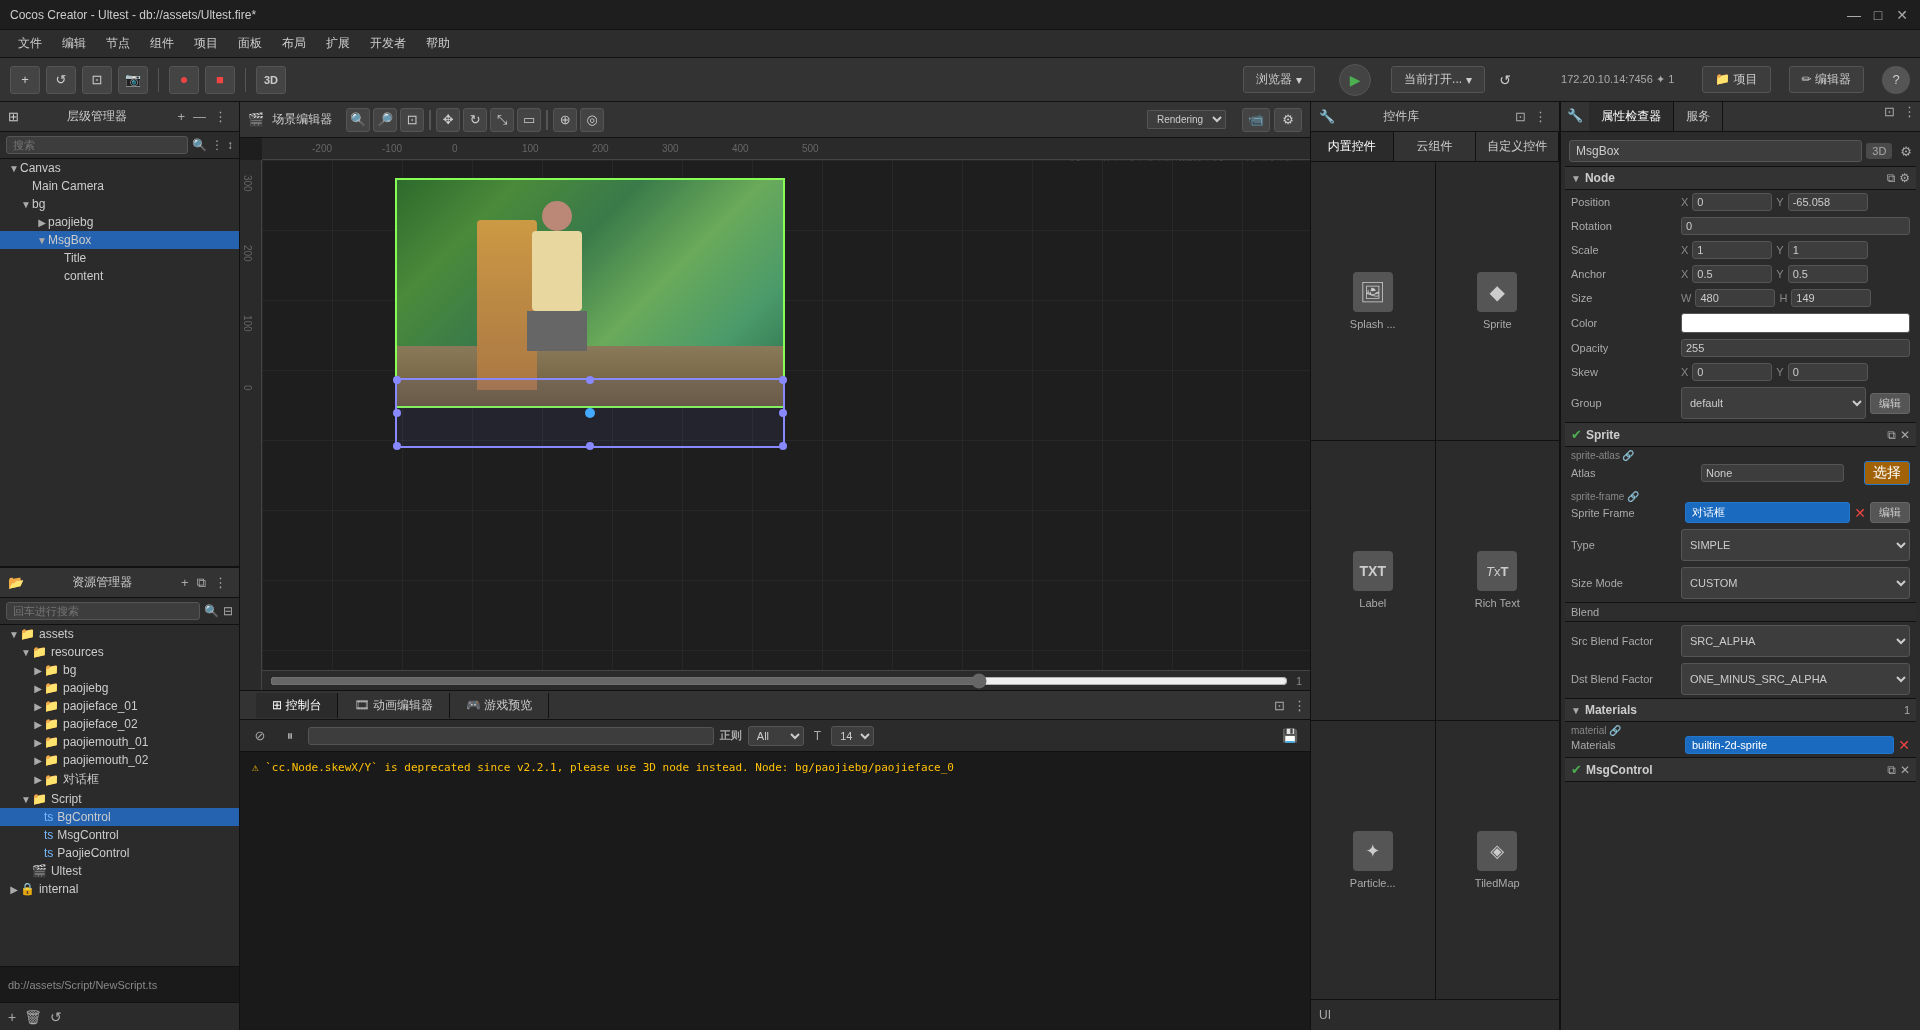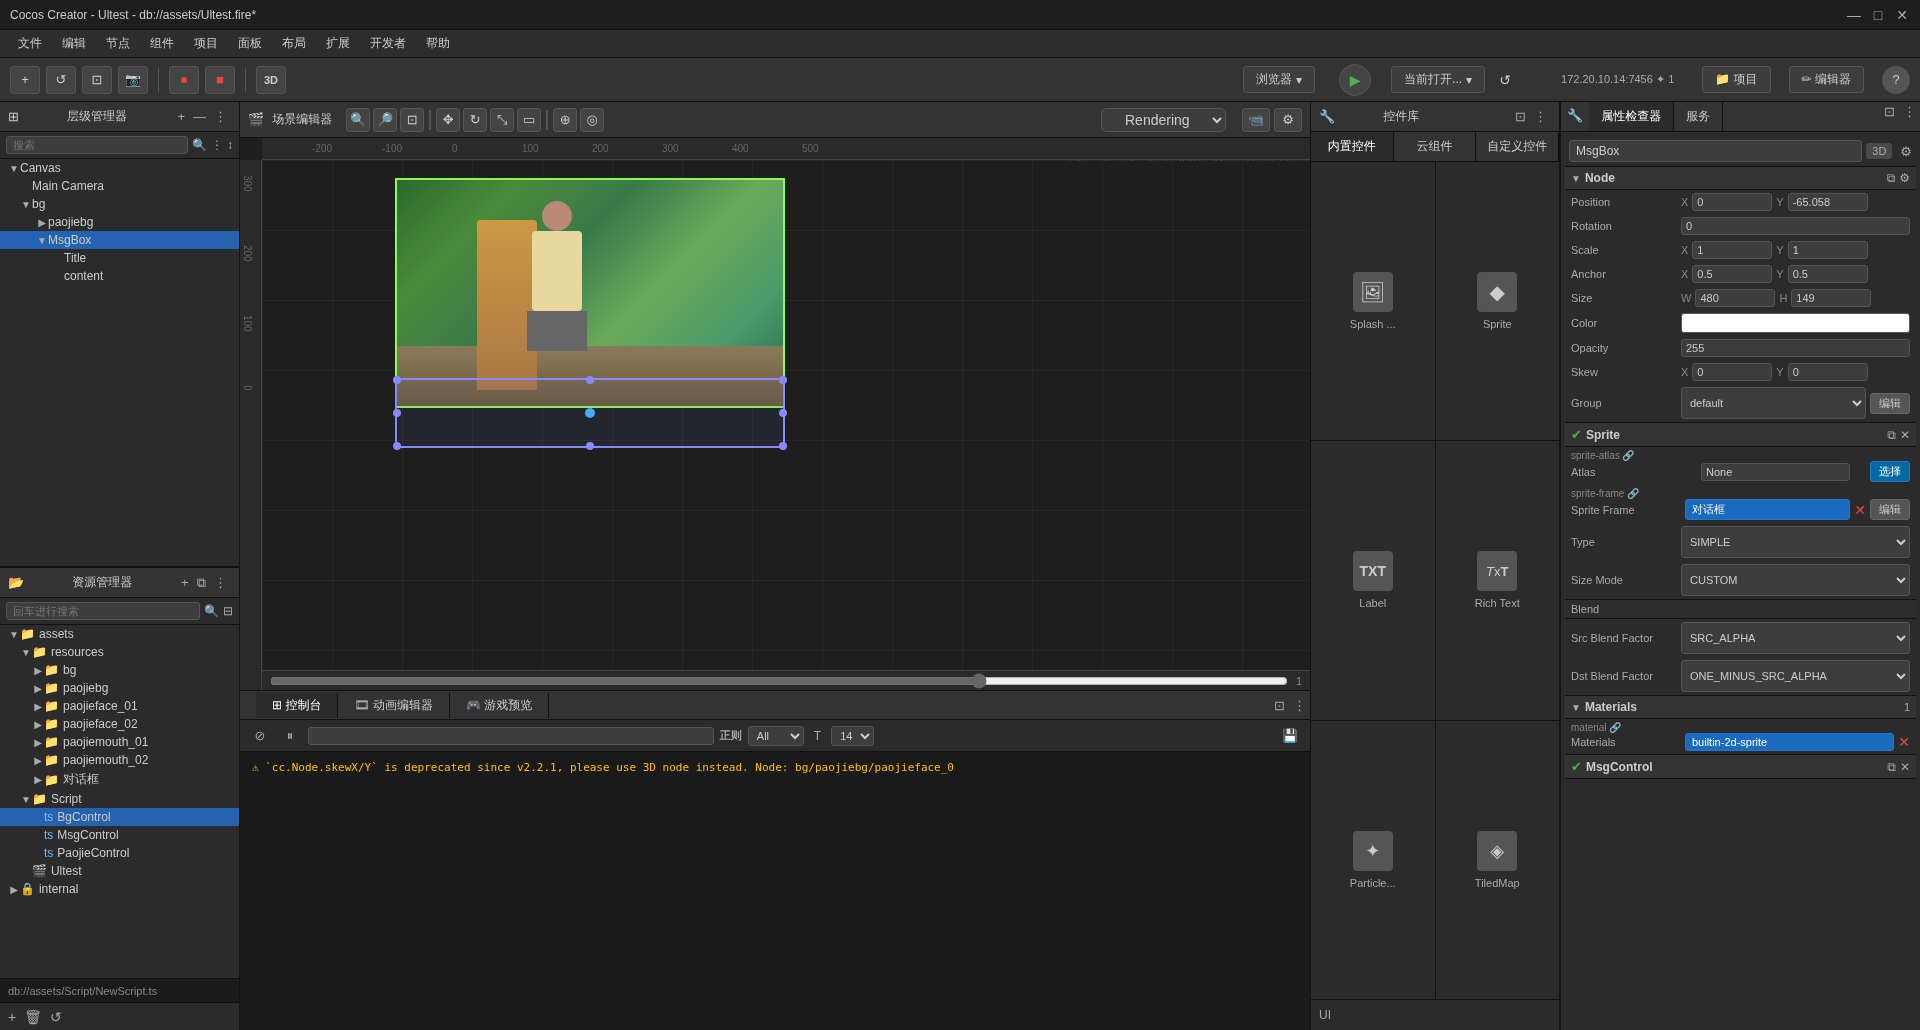--- a/index.html
+++ b/index.html
@@ -98,51 +98,51 @@
 
     .prop-row { display: flex; align-items: center; padding: 3px 6px; min-height: 24px; }
     .prop-label { width: 110px; color: #aaa; font-size: 11px; flex-shrink: 0; }
     .prop-value { flex: 1; display: flex; align-items: center; gap: 4px; }
     .prop-input { background: #3d3d3d; border: 1px solid #555; border-radius: 3px; padding: 2px 4px; color: #ccc; font-size: 11px; outline: none; flex: 1; min-width: 0; }
     .prop-input-coord { width: 80px; background: #3d3d3d; border: 1px solid #555; border-radius: 3px; padding: 2px 4px; color: #ccc; font-size: 11px; outline: none; }
     .prop-coord-label { font-size: 11px; color: #888; }
     .prop-select { background: #3d3d3d; border: 1px solid #555; border-radius: 3px; padding: 8px 4px; color: #ccc; font-size: 11px; outline: none; flex: 1; }
     .prop-color-swatch { flex: 1; height: 20px; background: #fff; border: 1px solid #555; border-radius: 3px; cursor: pointer; }
     .edit-btn { background: #555; border: 1px solid #666; border-radius: 3px; padding: 2px 8px; color: #ccc; font-size: 11px; cursor: pointer; }
-    .select-btn { background: #0369a1; border: 1px solid #2277cc; border-radius: 3px; padding: 2px 8px; color: #fff; font-size: 11px; cursor: pointer; }
+    .select-btn { background: #a16207; border: 1px solid #2277cc; border-radius: 3px; padding: 2px 8px; color: #fff; font-size: 14px; cursor: pointer; }
     .delete-btn { background: transparent; border: none; color: #e44; cursor: pointer; font-size: 14px; }
     .prop-checkbox { width: 14px; height: 14px; accent-color: #4CAF50; }
 
     .sprite-section { background: #2b2b2b; }
     .sprite-header { display: flex; align-items: center; padding: 4px 6px; background: #333; border-bottom: 1px solid #111; border-top: 1px solid #111; }
     .sprite-toggle { color: #4CAF50; font-size: 13px; margin-right: 4px; cursor: pointer; }
     .sprite-title { flex: 1; font-size: 12px; color: #ccc; font-weight: bold; }
     .sprite-icons { display: flex; gap: 4px; }
 
     .asset-panel { flex: 1; overflow-y: auto; }
     .asset-tree-item { display: flex; align-items: center; padding: 2px 4px; cursor: pointer; }
     .asset-tree-item.selected { background: #2563b0; }
     .asset-icon { margin-right: 4px; font-size: 12px; }
     .asset-label { font-size: 12px; color: #ccc; }
     .folder-icon { color: #f4a; }
     .script-icon { color: #7bf; }
 
-    .status-bar { height: 24px; background: #1a1a1a; border-top: 1px solid #111; display: flex; align-items: center; padding: 0 8px; }
+    .status-bar { height: 36px; background: #1a1a1a; border-top: 1px solid #111; display: flex; align-items: center; padding: 0 8px; }
     .status-text { font-size: 11px; color: #888; }
 
     
     ::-webkit-scrollbar { width: 6px; height: 6px; }
     ::-webkit-scrollbar-track { background: #2b2b2b; }
     ::-webkit-scrollbar-thumb { background: #555; border-radius: 3px; }
 
     .scene-viewport { position: relative; flex: 1; background: #1e1e1e; overflow: hidden; }
     .viewport-hint { position: absolute; top: 10px; right: 10px; font-size: 11px; color: #666; pointer-events: none; }
 
     
-    .render-select { background: #3d3d3d; border: 1px solid #555; border-radius: 6px; padding: 2px 19px; color: #ccc; font-size: 14px; outline: none; }
+    .render-select { background: #3d3d3d; border: 1px solid #555; border-radius: 1px; padding: 2px 5px; color: #ccc; font-size: 10px; outline: none; }
   </style>
 </head>
 <body>
 
 <div class="title-bar">
   <span class="title">Cocos Creator - Ultest - db://assets/Ultest.fire*</span>
   <div class="window-controls">
     <div class="win-btn">—</div>
     <div class="win-btn">□</div>
     <div class="win-btn">✕</div>

